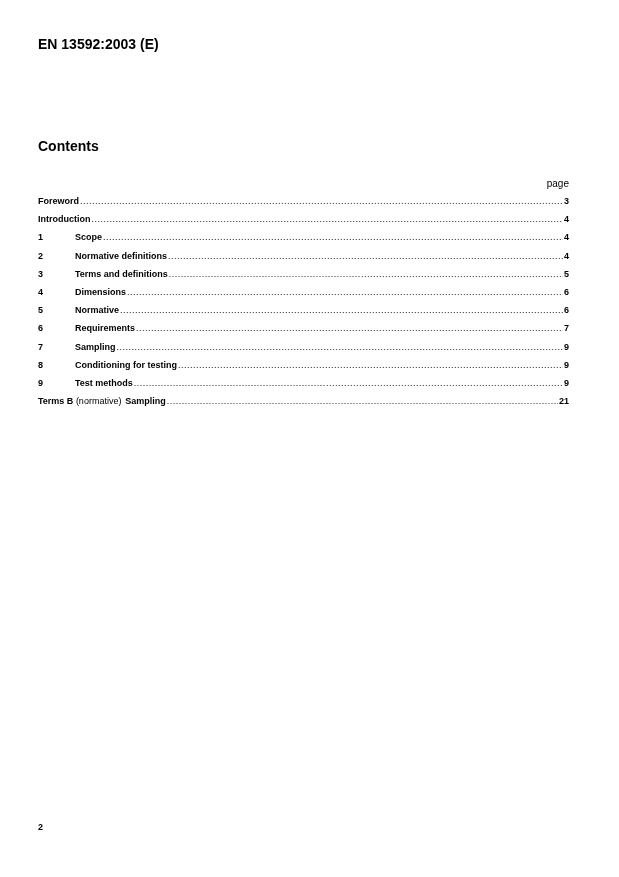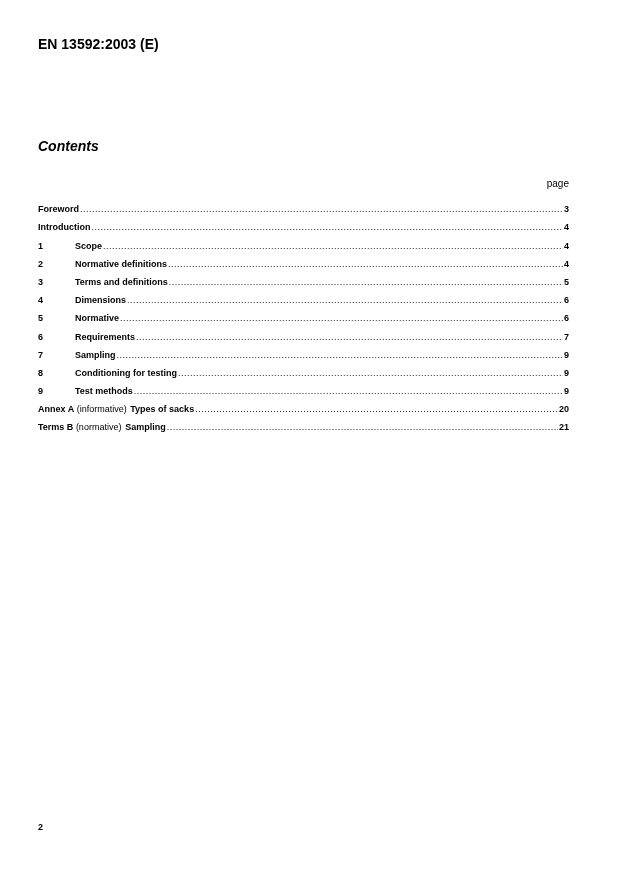--- a/index.html
+++ b/index.html
@@ -6,31 +6,31 @@
     body {
       width: 619px; height: 877px; position: relative; overflow: hidden;
       font-family: "Liberation Sans", sans-serif; color: #000;
     }
     .header {
       position: absolute; left: 38px; top: 36px;
       font-size: 14px; font-weight: bold;
     }
     .title {
       position: absolute; left: 38px; top: 138px;
-      font-size: 14px; font-weight: bold; font-style: italic;
+      font-size: 14px; font-weight: bold;
     }
     .page-label {
       position: absolute; right: 50px; top: 178px;
       font-size: 10px;
     }
     .toc {
       position: absolute; left: 38px; top: 196px; width: 531px;
     }
     .toc-row {
-      display: flex; align-items: flex-end;
+      display: flex; align-items: flex-start;
       height: 18.2px; font-size: 9px; font-weight: bold;
       white-space: nowrap;
     }
     .num { width: 37px; flex: 0 0 37px; }
     .lbl { flex: 0 0 auto; }
     .normal { font-weight: normal; }
     .gap { display: inline-block; width: 7px; }
     .leader {
       flex: 1 1 auto; overflow: hidden; font-weight: normal;
       letter-spacing: 0.5px; margin: 0 1px;
@@ -110,28 +110,20 @@
     <span class="leader"></span>
     <span class="pg">9</span>
   </div>
   <div class="toc-row">
     <span class="num">9</span>
     <span class="lbl">Test methods</span>
     <span class="leader"></span>
     <span class="pg">9</span>
   </div>
   <div class="toc-row">
-    <span class="lbl">Annex A</span>
-    <span class="lbl normal">&nbsp;<span>(informative)</span></span>
-    <span class="gap"></span>
-    <span class="lbl">Types of sacks</span>
-    <span class="leader"></span>
-    <span class="pg">20</span>
-  </div>
-  <div class="toc-row">
     <span class="lbl">Terms B</span>
     <span class="lbl normal">&nbsp;<span>(normative)</span></span>
     <span class="gap"></span>
     <span class="lbl">Sampling</span>
     <span class="leader"></span>
     <span class="pg">21</span>
   </div>
 </div>
 
 <div class="footer">2</div>

